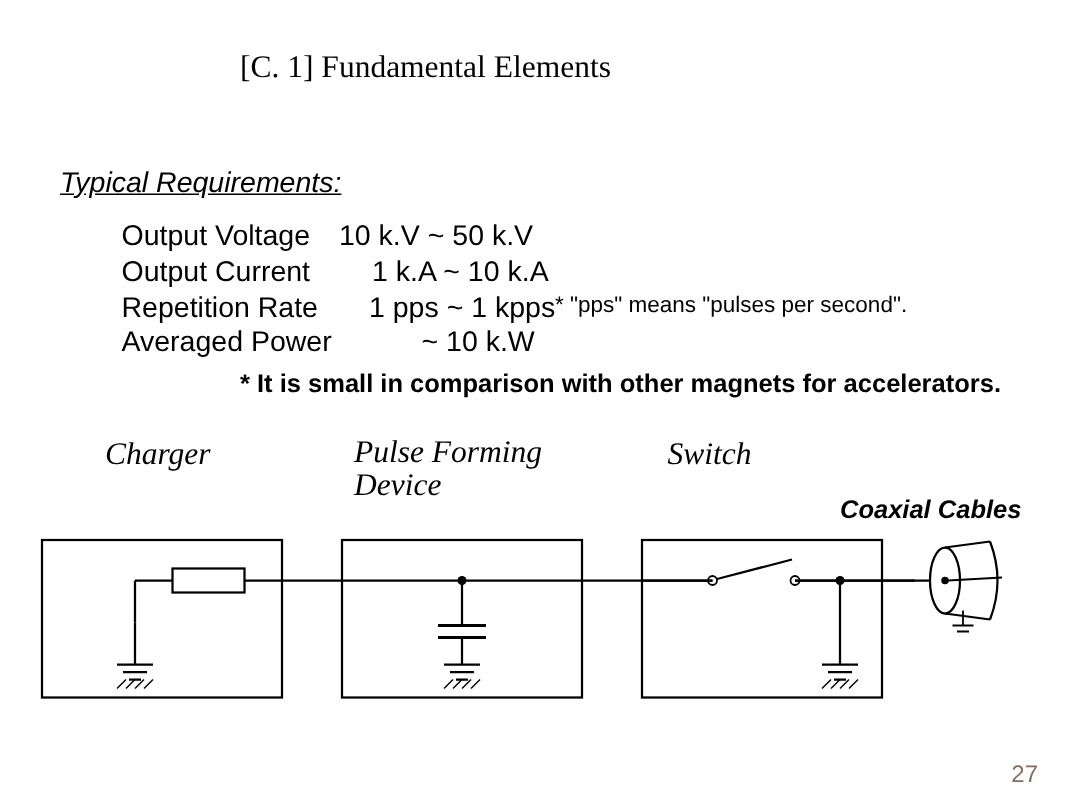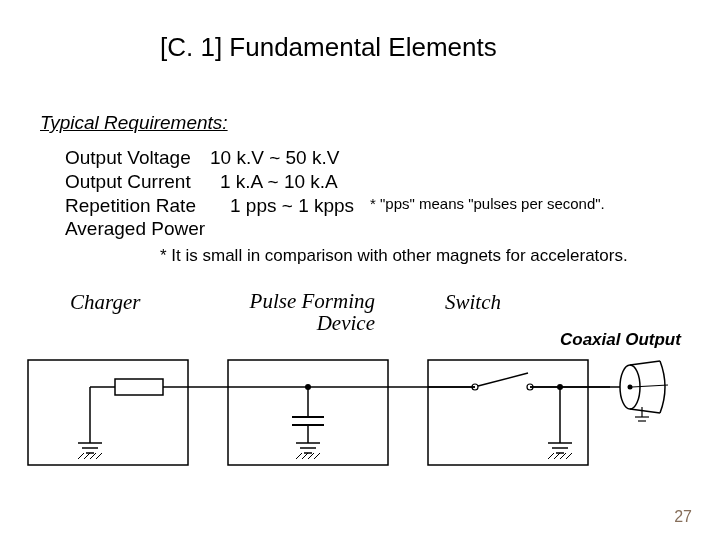--- a/index.html
+++ b/index.html
@@ -9,64 +9,65 @@
     height: 540px;
     background: #fff;
     font-family: Arial, Helvetica, sans-serif;
     color: #000;
     position: relative;
   }
   .title {
     position: absolute;
     top: 32px;
     left: 160px;
-    font-size: 26px;
+    font-size: 21px;
+    font-family: Liberation Serif, serif;
   }
   .subtitle {
     position: absolute;
     top: 112px;
     left: 40px;
     font-size: 19px;
     font-style: italic;
     text-decoration: underline;
   }
   .specs {
     position: absolute;
     top: 146px;
     left: 65px;
     font-size: 19px;
     line-height: 1.25;
   }
   .spec-row { display: flex; }
-  .spec-label { width: 145px; }
+  .spec-label { width: 145px; margin-left: 16px; }
   .spec-value { }
   .note-pps {
     position: absolute;
     top: 195px;
     left: 370px;
     font-size: 15px;
   }
   .note-small {
     position: absolute;
     top: 246px;
     left: 160px;
     font-size: 17px;
-    font-weight: normal;
+    font-weight: bold;
   }
   .diagram-labels {
     position: absolute;
     top: 290px;
     left: 0;
     width: 720px;
     font-family: "Times New Roman", Times, serif;
     font-style: italic;
     font-size: 21px;
   }
   .lbl-charger { position: absolute; left: 70px; top: 0; }
-  .lbl-pfd { position: absolute; left: 225px; top: 0; text-align: right; width: 150px; line-height: 1.05; }
+  .lbl-pfd { position: absolute; left: 236px; top: 0; text-align: left; width: 150px; line-height: 1.05; }
   .lbl-switch { position: absolute; left: 445px; top: 0; }
   .lbl-coax {
     position: absolute;
     top: 330px;
     left: 560px;
     font-size: 17px;
     font-style: italic;
     font-weight: bold;
     font-family: Arial, Helvetica, sans-serif;
   }
@@ -91,40 +92,41 @@
 <div class="title">[C. 1] Fundamental Elements</div>
 <div class="subtitle">Typical Requirements:</div>
 
 <div class="specs">
   <div class="spec-row">
     <span class="spec-label">Output Voltage</span>
     <span class="spec-value">10 k.V ~ 50 k.V</span>
   </div>
   <div class="spec-row">
     <span class="spec-label">Output Current</span>
-    <span class="spec-value" style="margin-left:10px">1 k.A ~ 10 k.A</span>
+    <span class="spec-value" style="margin-left:22px">1 k.A ~ 10 k.A</span>
   </div>
   <div class="spec-row">
     <span class="spec-label">Repetition Rate</span>
     <span class="spec-value" style="margin-left:20px">1 pps ~ 1 kpps</span>
   </div>
   <div class="spec-row">
     <span class="spec-label">Averaged Power</span>
+    <span class="spec-value" style="margin-left:55px">~ 10 k.W</span>
   </div>
 </div>
 
 <div class="note-pps">* "pps" means "pulses per second".</div>
 <div class="note-small">* It is small in comparison with other magnets for accelerators.</div>
 
 <div class="diagram-labels">
   <div class="lbl-charger">Charger</div>
   <div class="lbl-pfd">Pulse Forming Device</div>
   <div class="lbl-switch">Switch</div>
 </div>
-<div class="lbl-coax">Coaxial Output</div>
+<div class="lbl-coax">Coaxial Cables</div>
 
 <svg class="diagram" viewBox="0 0 680 120">
 
   <rect x="8" y="5" width="160" height="105" fill="none" stroke="#000" stroke-width="1.5"></rect>
   <rect x="208" y="5" width="160" height="105" fill="none" stroke="#000" stroke-width="1.5"></rect>
   <rect x="408" y="5" width="160" height="105" fill="none" stroke="#000" stroke-width="1.5"></rect>
 
   <line x1="70" y1="32" x2="590" y2="32" stroke="#000" stroke-width="1.5"></line>
 
   <line x1="70" y1="32" x2="70" y2="60" stroke="#000" stroke-width="1.5"></line>

